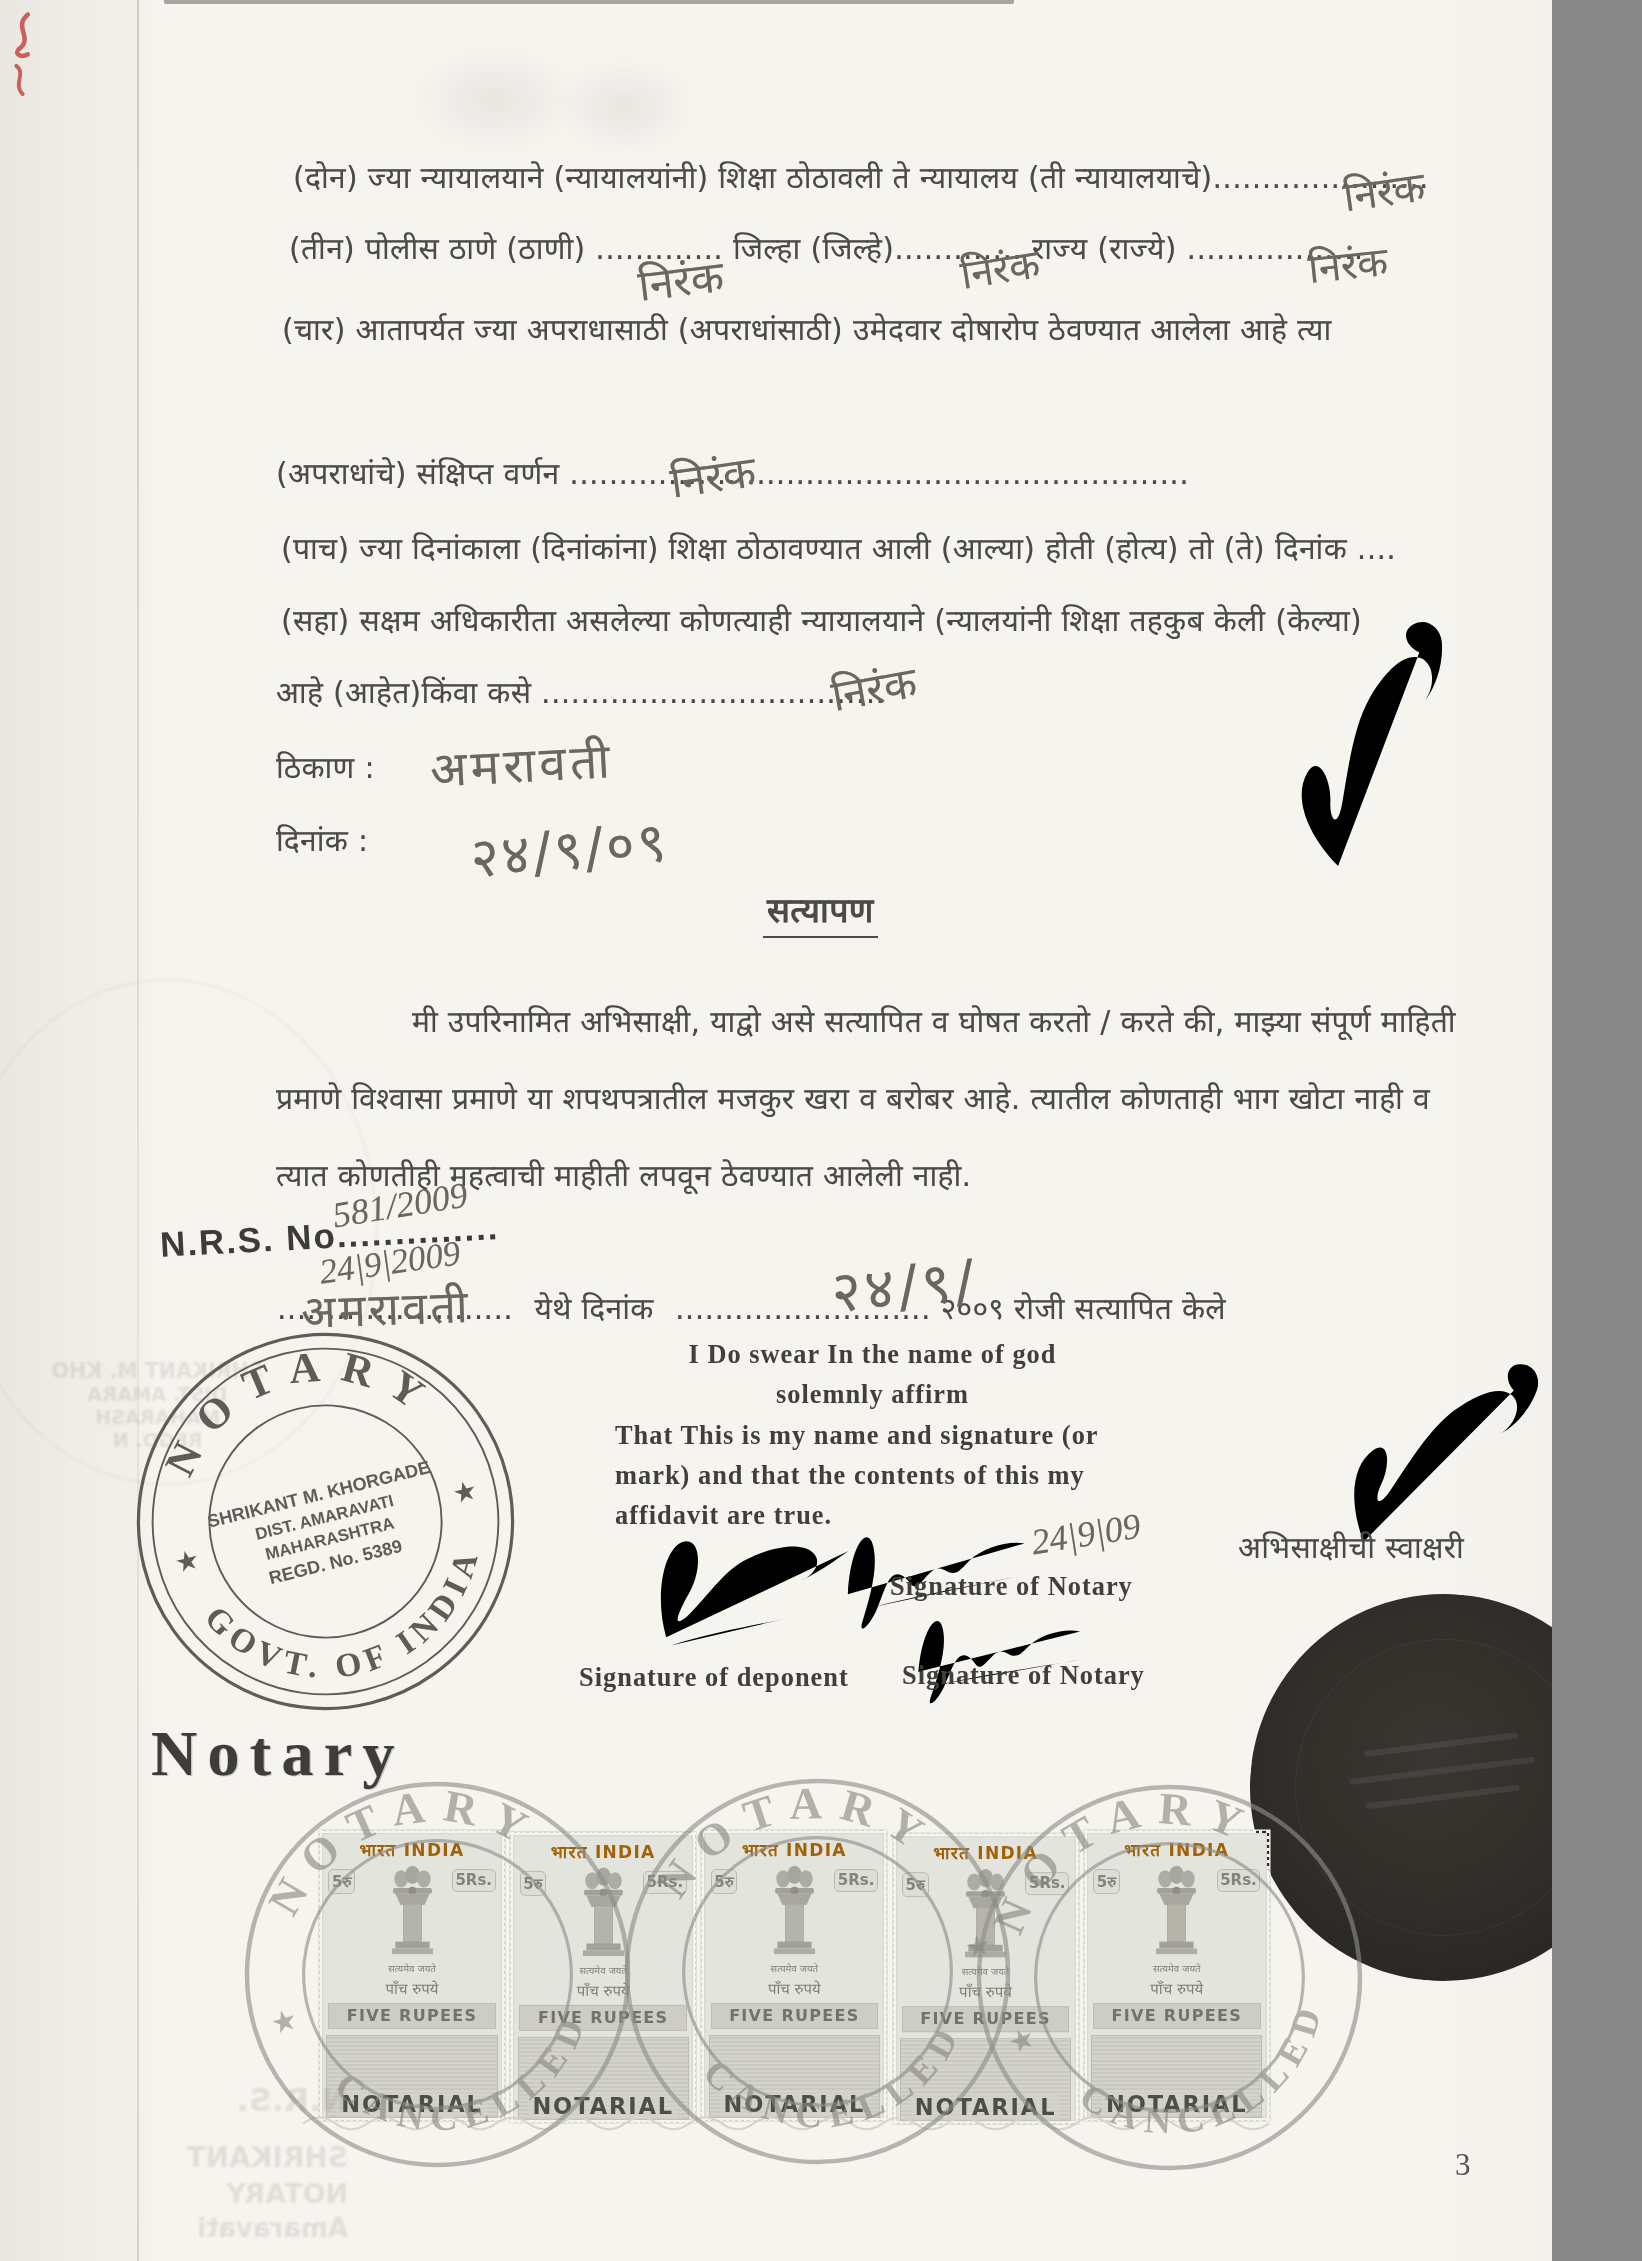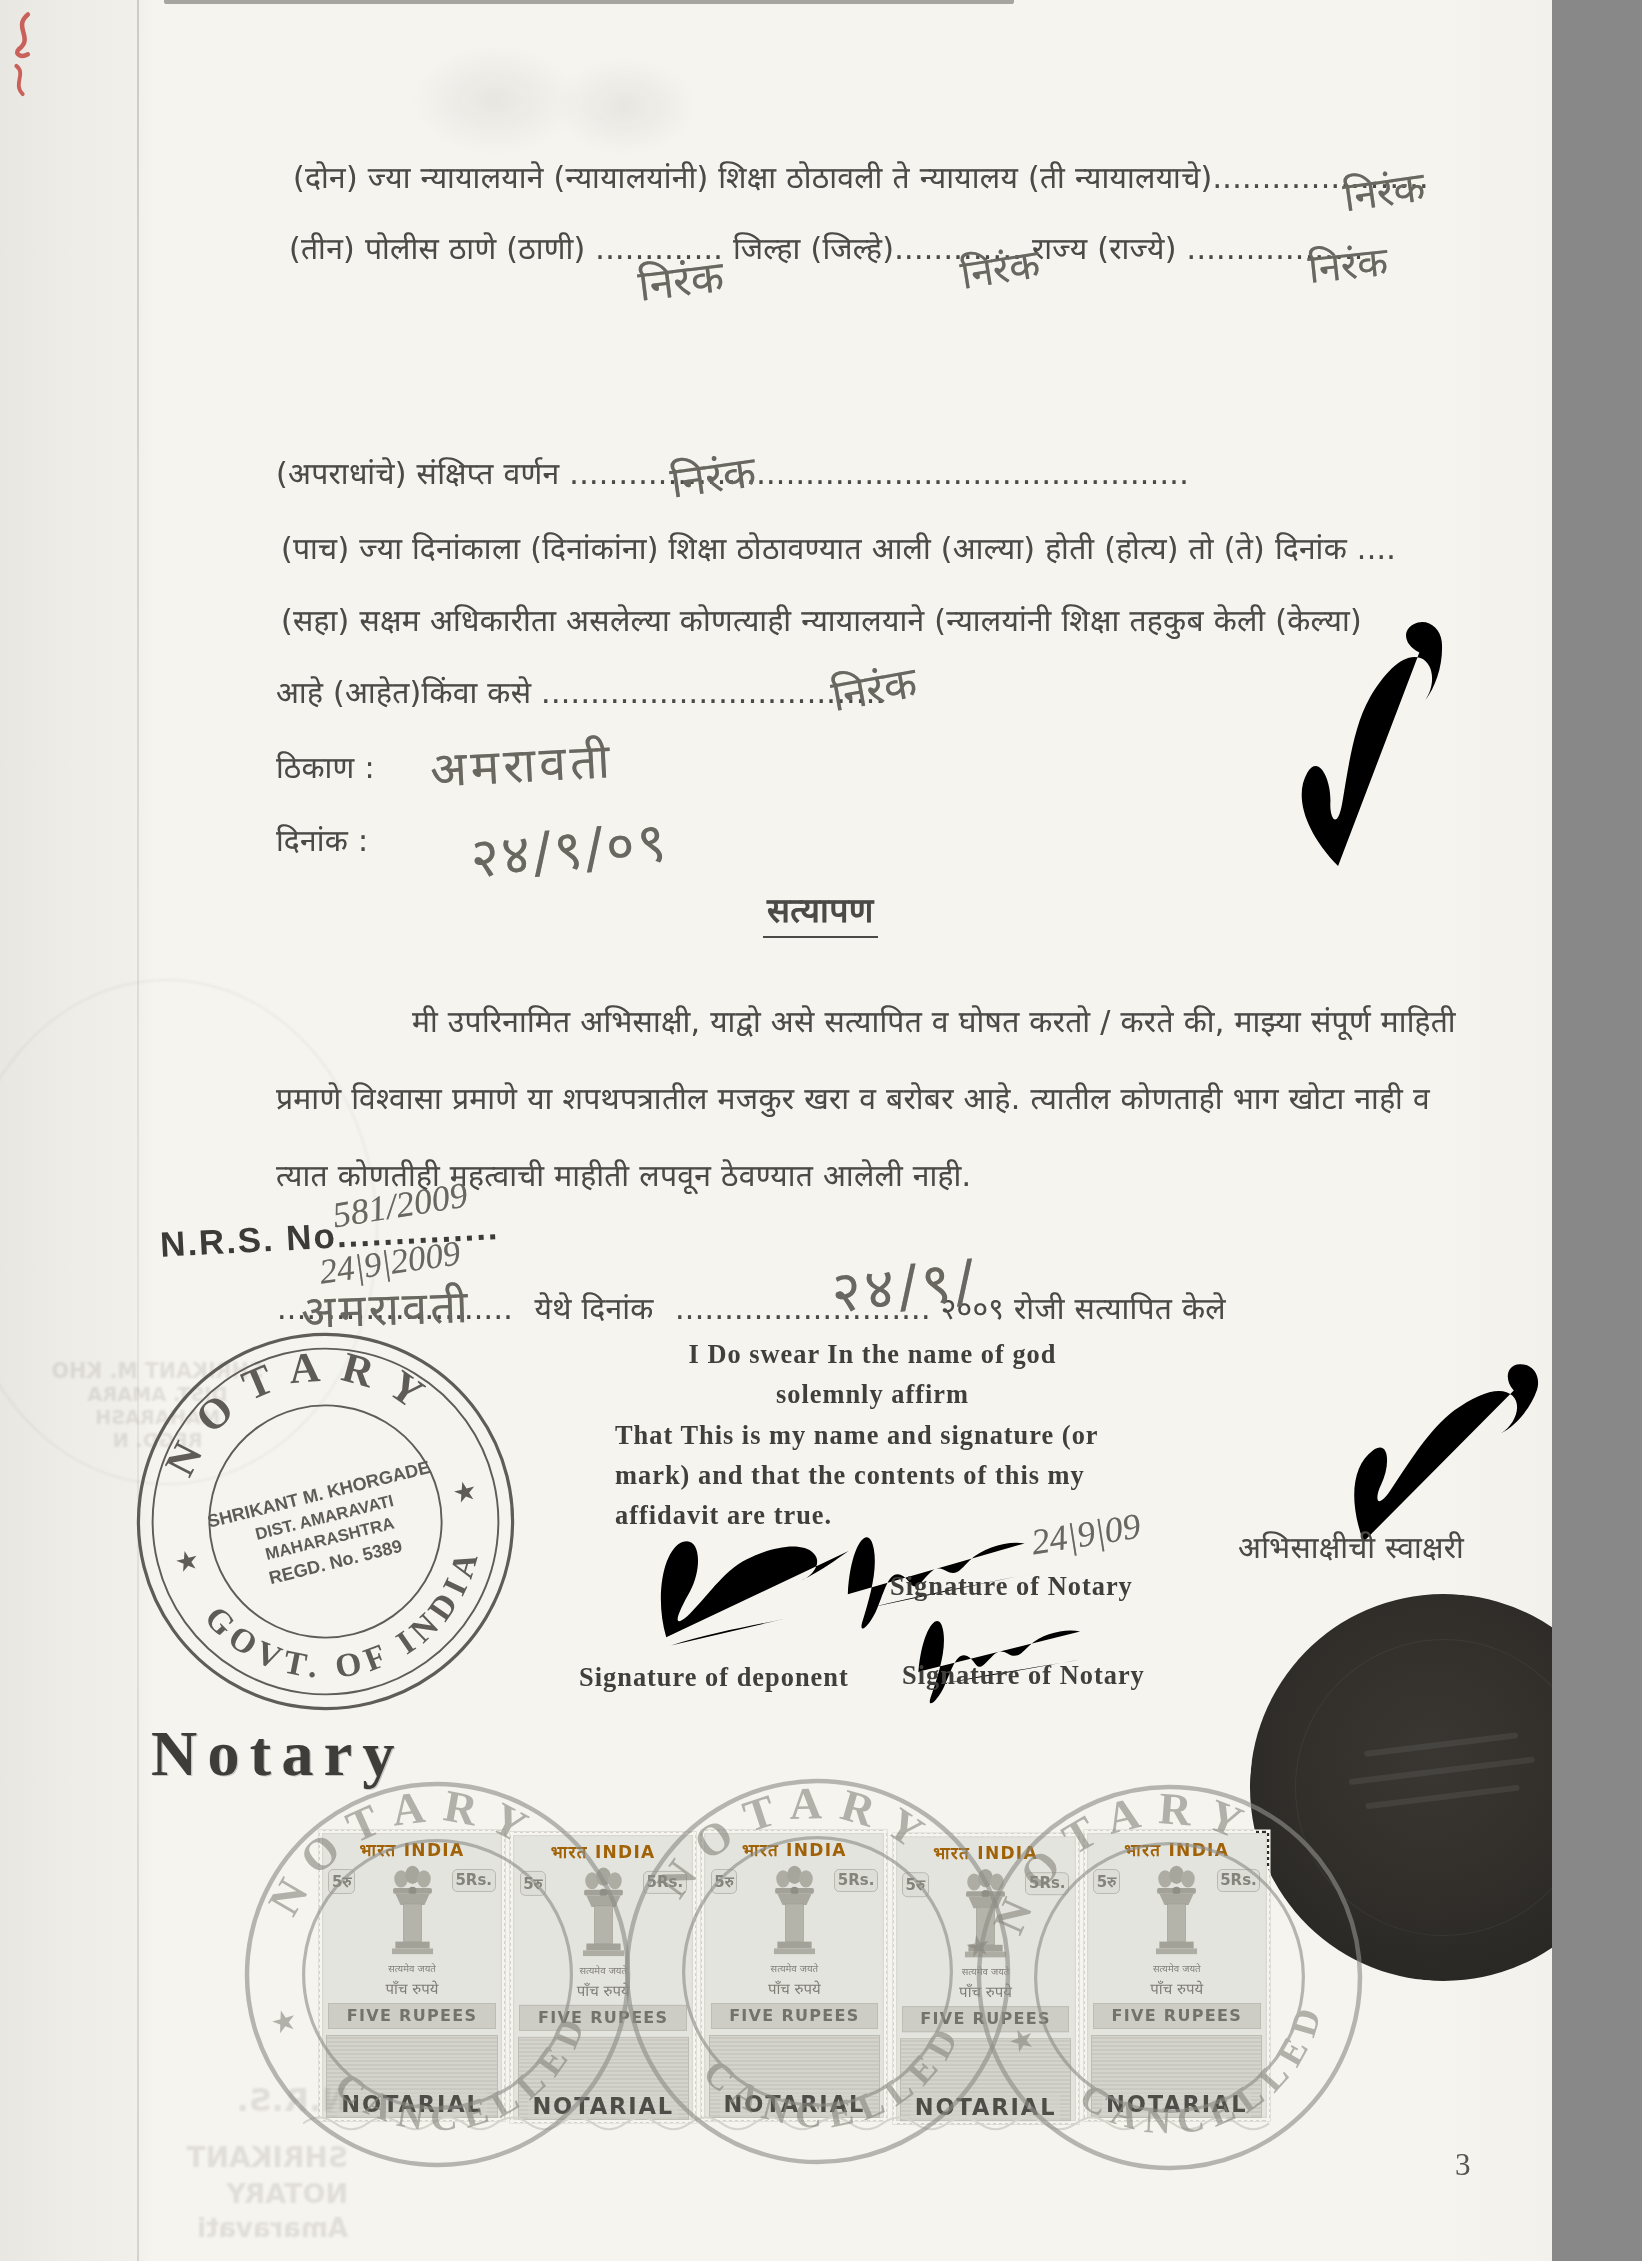--- a/index.html
+++ b/index.html
@@ -95,20 +95,21 @@
   <div class="abs ghost-circ" style="left:-45px;top:979px;width:419px;height:502px;"></div>
   <div class="abs" style="left:19.3px;top:1359px;width:277px;text-align:center;">
     <div class="ghost" style="font-size:20.6px;">SHRIKANT M. KHO</div>
     <div class="ghost" style="font-size:19.3px;">DIST. AMARA</div>
     <div class="ghost" style="font-size:19.3px;">MAHARASH</div>
     <div class="ghost" style="font-size:19.3px;">REGD. N</div>
   </div>
 
   <div class="abs dev" style="left:293px;top:156px;">(दोन) ज्या न्यायालयाने (न्यायालयांनी) शिक्षा ठोठावली ते न्यायालय (ती न्यायालयाचे)......................</div>
   <div class="abs dev" style="left:289px;top:227px;">(तीन) पोलीस ठाणे (ठाणी) ............. जिल्हा (जिल्हे)............. राज्य (राज्ये) ..................</div>
+  <div class="abs dev" style="left:282px;top:308px;">(चार) आतापर्यत ज्या अपराधासाठी (अपराधांसाठी) उमेदवार दोषारोप ठेवण्यात आलेला आहे त्या</div>
   <div class="abs dev" style="left:276px;top:452px;">(अपराधांचे) संक्षिप्त वर्णन ...............................................................</div>
   <div class="abs dev" style="left:281px;top:527px;">(पाच) ज्या दिनांकाला (दिनांकांना) शिक्षा ठोठावण्यात आली (आल्या) होती (होत्य) तो (ते) दिनांक ....</div>
   <div class="abs dev" style="left:281px;top:599px;">(सहा) सक्षम अधिकारीता असलेल्या कोणत्याही न्यायालयाने (न्यालयांनी शिक्षा तहकुब केली (केल्या)</div>
   <div class="abs dev" style="left:276px;top:671px;">आहे (आहेत)किंवा कसे ...................................</div>
   <div class="abs dev" style="left:276px;top:746px;">ठिकाण :</div>
   <div class="abs dev" style="left:276px;top:819px;">दिनांक :</div>
 
   <div class="abs hand" style="left:1343px;top:162px;font-size:41px;transform:rotate(-8deg);">निरंक</div>
   <div class="abs hand" style="left:638px;top:250px;font-size:43px;transform:rotate(-7deg);">निरंक</div>
   <div class="abs hand" style="left:960px;top:240px;font-size:40px;transform:rotate(-9deg);">निरंक</div>

